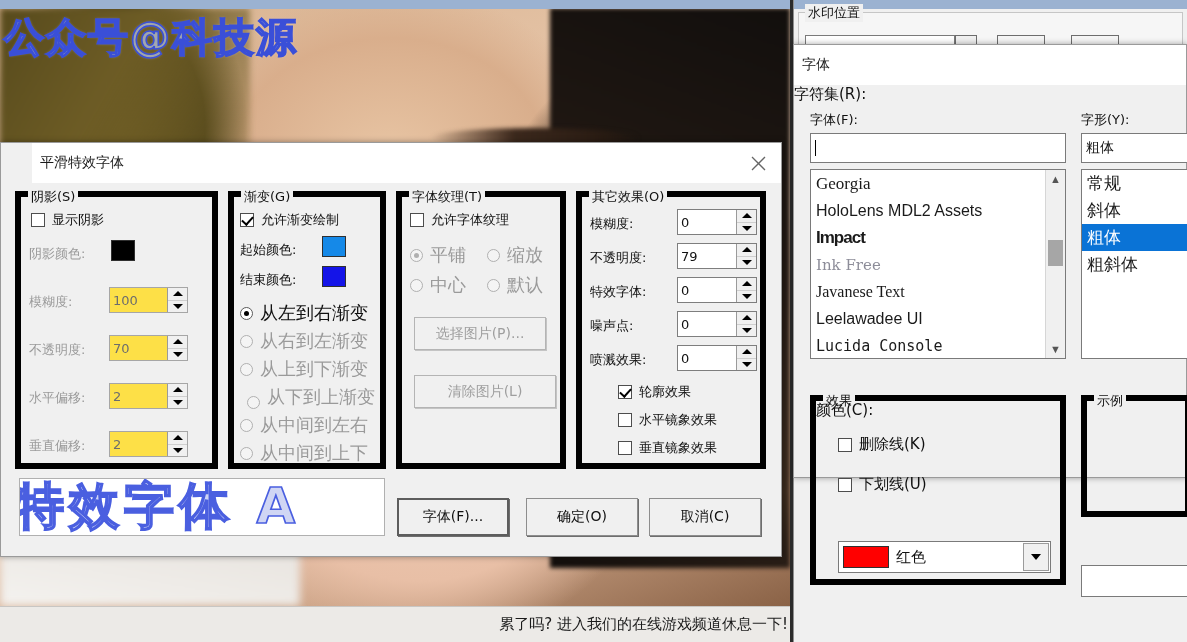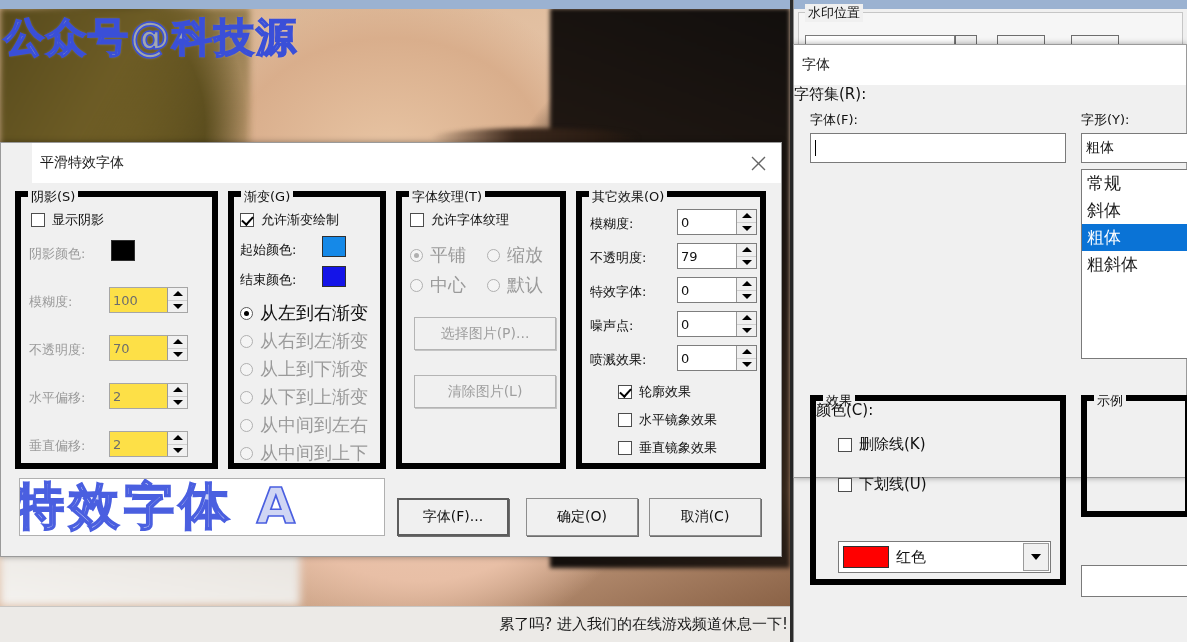--- a/index.html
+++ b/index.html
@@ -382,21 +382,21 @@
       <span class="rbtxt">从左到右渐变</span>
     </div>
     <div class="rb dis" style="left:6px; top:132px;">
       <span class="dot"></span>
       <span class="rbtxt">从右到左渐变</span>
     </div>
     <div class="rb dis" style="left:6px; top:160px;">
       <span class="dot"></span>
       <span class="rbtxt">从上到下渐变</span>
     </div>
-    <div class="rb dis" style="left:6px; top:188px;">
+    <div class="rb dis" style="left:13px; top:188px;align-items:flex-end;">
       <span class="dot"></span>
       <span class="rbtxt">从下到上渐变</span>
     </div>
     <div class="rb dis" style="left:6px; top:216px;">
       <span class="dot"></span>
       <span class="rbtxt">从中间到左右</span>
     </div>
     <div class="rb dis" style="left:6px; top:244px;">
       <span class="dot"></span>
       <span class="rbtxt">从中间到上下</span>
@@ -421,21 +421,21 @@
     </div>
     <div class="rb dis" style="left:8px; top:76px;">
       <span class="dot"></span>
       <span class="rbtxt">中心</span>
     </div>
     <div class="rb dis" style="left:85px; top:76px;">
       <span class="dot"></span>
       <span class="rbtxt">默认</span>
     </div>
 
-    <div class="btn dis" style="left:12px; top:120px; width:142px; height:33px;">选择图片(P)...</div>
+    <div class="btn dis" style="left:12px; top:120px; width:132px; height:33px;">选择图片(P)...</div>
     <div class="btn dis" style="left:12px; top:178px; width:142px; height:33px;">清除图片(L)</div>
   </div>
 
   <div class="grp" style="left:575px; top:48px; width:190px; height:278px;">
     <span class="grp-label">其它效果(O)</span>
 
     <span class="lbl" style="left:8px; top:18px;">模糊度:</span>
     <div class="spin" style="left:95px; top:12px; width:80px;">
       <span class="sv">0</span>
       <span class="sbtn">
@@ -508,20 +508,35 @@
   <div class="dlg-title">
     <span>字体</span>
   </div>
 
   <span class="lbl" style="left:16px; top:66px;">字体(F):</span>
   <div class="tinput" style="left:16px; top:88px; width:256px; height:30px;">
     <span class="caret"></span>
     <span></span>
   </div>
 
+  <div class="listbox" style="left:16px; top:124px; width:256px; height:190px;">
+    <div class="li" style="font-family:'Liberation Serif',serif;">Georgia</div>
+    <div class="li" style="font-family:'Liberation Sans',sans-serif; font-size:16px;">HoloLens MDL2 Assets</div>
+    <div class="li" style="font-weight:bold; font-size:17px; letter-spacing:-1px;">Impact</div>
+    <div class="li" style="color:#8d8d99; font-family:'DejaVu Serif',serif; font-size:15px;">Ink Free</div>
+    <div class="li" style="font-family:'Liberation Serif',serif; font-size:16px;">Javanese Text</div>
+    <div class="li" style="font-family:'Liberation Sans',sans-serif; font-size:16px;">Leelawadee UI</div>
+    <div class="li" style="font-family:'DejaVu Sans Mono',monospace; font-size:15px;">Lucida Console</div>
+
+    <div class="sbar">
+      <span class="arr top">▲</span>
+      <span class="thumb"></span>
+      <span class="arr bot">▼</span>
+    </div>
+  </div>
 
   <span class="lbl" style="left:287px; top:66px;">字形(Y):</span>
   <div class="tinput" style="left:287px; top:88px; width:110px; height:30px;">
     <span>粗体</span>
   </div>
   <div class="listbox" style="left:287px; top:124px; width:110px; height:190px;">
     <div class="li">常规</div>
     <div class="li">斜体</div>
     <div class="li sel">粗体</div>
     <div class="li">粗斜体</div>

